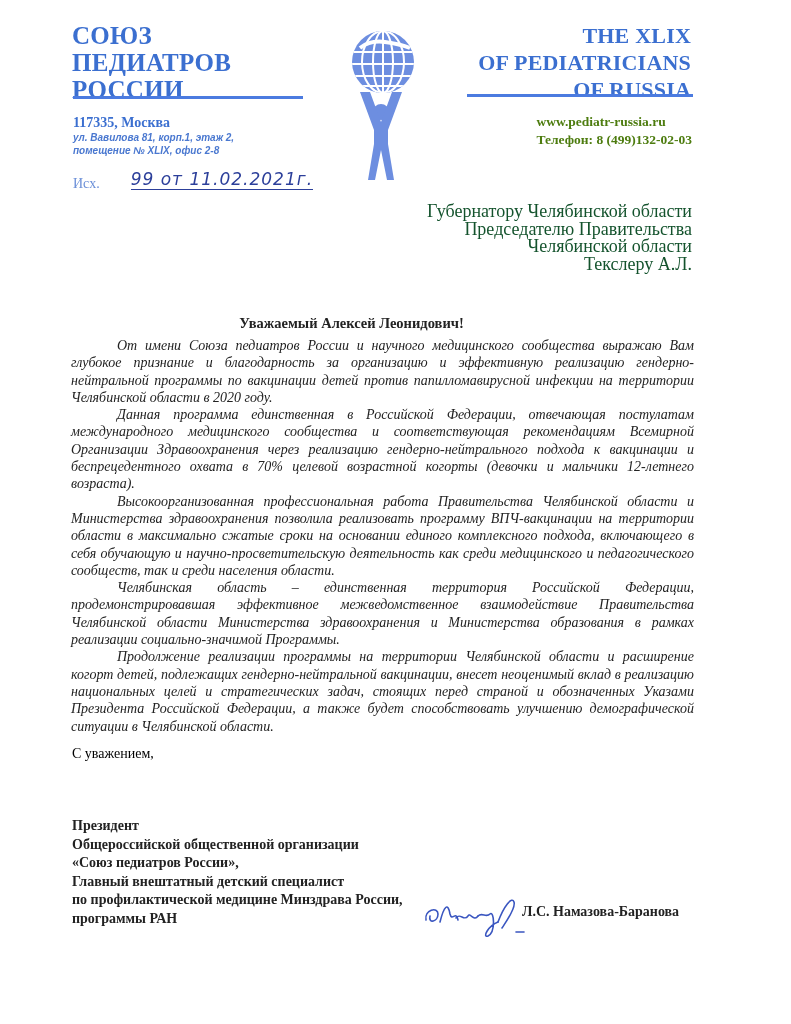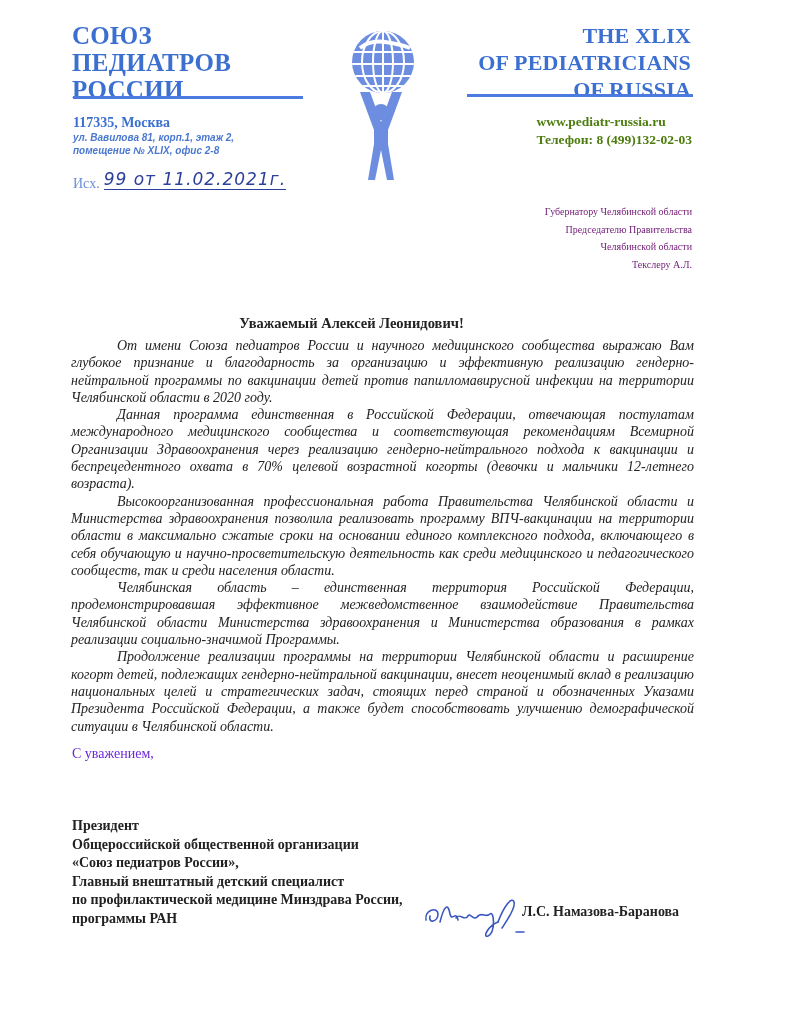--- a/index.html
+++ b/index.html
@@ -22,36 +22,36 @@
   .addr .street { font-family: "Liberation Sans", sans-serif; font-style: italic; font-weight: bold;
                   font-size: 10px; line-height: 13px; color: #4a78d0; }
 
   .contacts { right: 99px; top: 113px; text-align: left; color: #4d7c0f;
               font-family: "Liberation Serif", serif; font-weight: bold; font-size: 13.5px; line-height: 18px; }
 
   .outgoing { left: 73px; top: 172px; color: #6b8fd8; font-size: 14px; display: flex; align-items: baseline; }
   .outgoing .lbl { margin-right: 4px; }
   .outgoing .hand { font-family: "DejaVu Sans", sans-serif; font-style: italic; color: #2c3f9a;
                     font-size: 17px; letter-spacing: 1px; border-bottom: 1px solid #2c3f9a;
-                    padding-bottom: 0; position: relative; top: -3px; }
+                    padding-bottom: 0; position: relative; top: -3px; margin-left: 27px; }
 
   
   .logo { left: 330px; top: 22px; width: 120px; height: 160px; }
 
   
-  .addressee { right: 99px; top: 203px; text-align: right; font-size: 10px; line-height: 17.5px; color: #701a75; }
+  .addressee { right: 99px; top: 203px; text-align: right; font-size: 18px; line-height: 17.5px; color: #14532d; }
 
   
   .salutation { left: 0; width: 703px; top: 315px; text-align: center; font-weight: bold; font-size: 14.5px; color: #222; }
 
   
   .body-text { left: 71px; top: 337px; width: 623px; font-size: 14px; line-height: 17.3px; color: #222; }
   .body-text p { margin: 0; text-align: justify; text-indent: 46px; font-style: italic; }
 
-  .closing { left: 72px; top: 746px; font-size: 14px; color: #6d28d9; }
+  .closing { left: 72px; top: 746px; font-size: 14px; color: #000000; }
 
   .sig-block { left: 72px; top: 817px; font-weight: bold; font-size: 14px; line-height: 18.5px; color: #222; }
   .sig-name { left: 522px; top: 904px; font-weight: bold; font-size: 14px; color: #222; }
   .signature { left: 422px; top: 892px; width: 110px; height: 50px; }
 </style>
 </head>
 <body>
 
 <div class="abs lh-left-title">
   <div>СОЮЗ</div>

